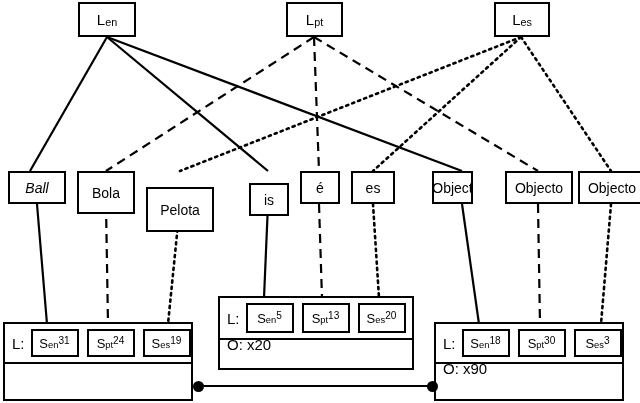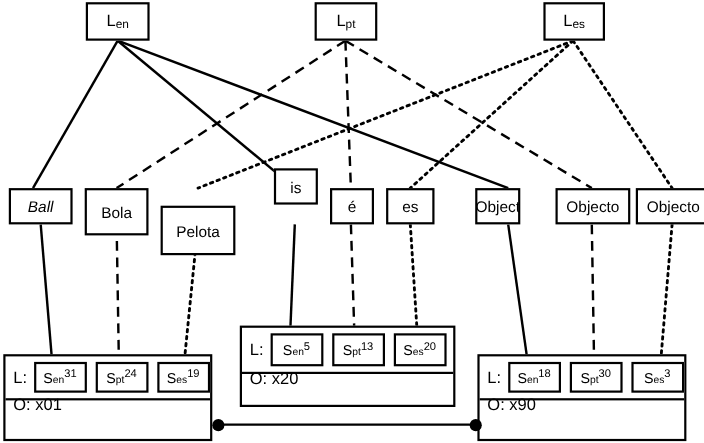--- a/index.html
+++ b/index.html
@@ -159,21 +159,21 @@
   <div id="word-nodes">
       <div class="node word-node" style="left: 8px; top: 171px; width: 58px; height: 33px; font-style: italic;">
         <span>Ball</span>
       </div>
       <div class="node word-node" style="left: 77px; top: 171px; width: 58px; height: 43px;">
         <span>Bola</span>
       </div>
       <div class="node word-node" style="left: 146px; top: 187px; width: 68px; height: 45px;">
         <span>Pelota</span>
       </div>
-      <div class="node word-node" style="left: 249px; top: 153px; width: 40px; height: 33px;">
+      <div class="node word-node" style="left: 249px; top: 183px; width: 40px; height: 33px;">
         <span>is</span>
       </div>
       <div class="node word-node" style="left: 300px; top: 171px; width: 40px; height: 33px;">
         <span>é</span>
       </div>
       <div class="node word-node" style="left: 351px; top: 171px; width: 44px; height: 33px;">
         <span>es</span>
       </div>
       <div class="node word-node" style="left: 432px; top: 171px; width: 41px; height: 33px;">
         <span>Object</span>
@@ -198,23 +198,20 @@
             <span>S</span>
             <span class="sub">pt</span>
             <span class="sup">24</span>
           </div>
           <div class="s-box" style="width: 48px; height: 28px;">
             <span>S</span>
             <span class="sub">es</span>
             <span class="sup">19</span>
           </div>
         </div>
-        <div class="group-row-o" style="height: 39px;">
-          <span class="row-label">O: x01</span>
-        </div>
       </div>
       <div class="group" style="left: 218px; top: 296px; width: 196px; height: 74px;">
         <div class="group-row-l" style="height: 42px;">
           <span class="row-label">L:</span>
           <div class="s-box" style="width: 48px; height: 30px;">
             <span>S</span>
             <span class="sub">en</span>
             <span class="sup">5</span>
           </div>
           <div class="s-box" style="width: 48px; height: 30px;">

